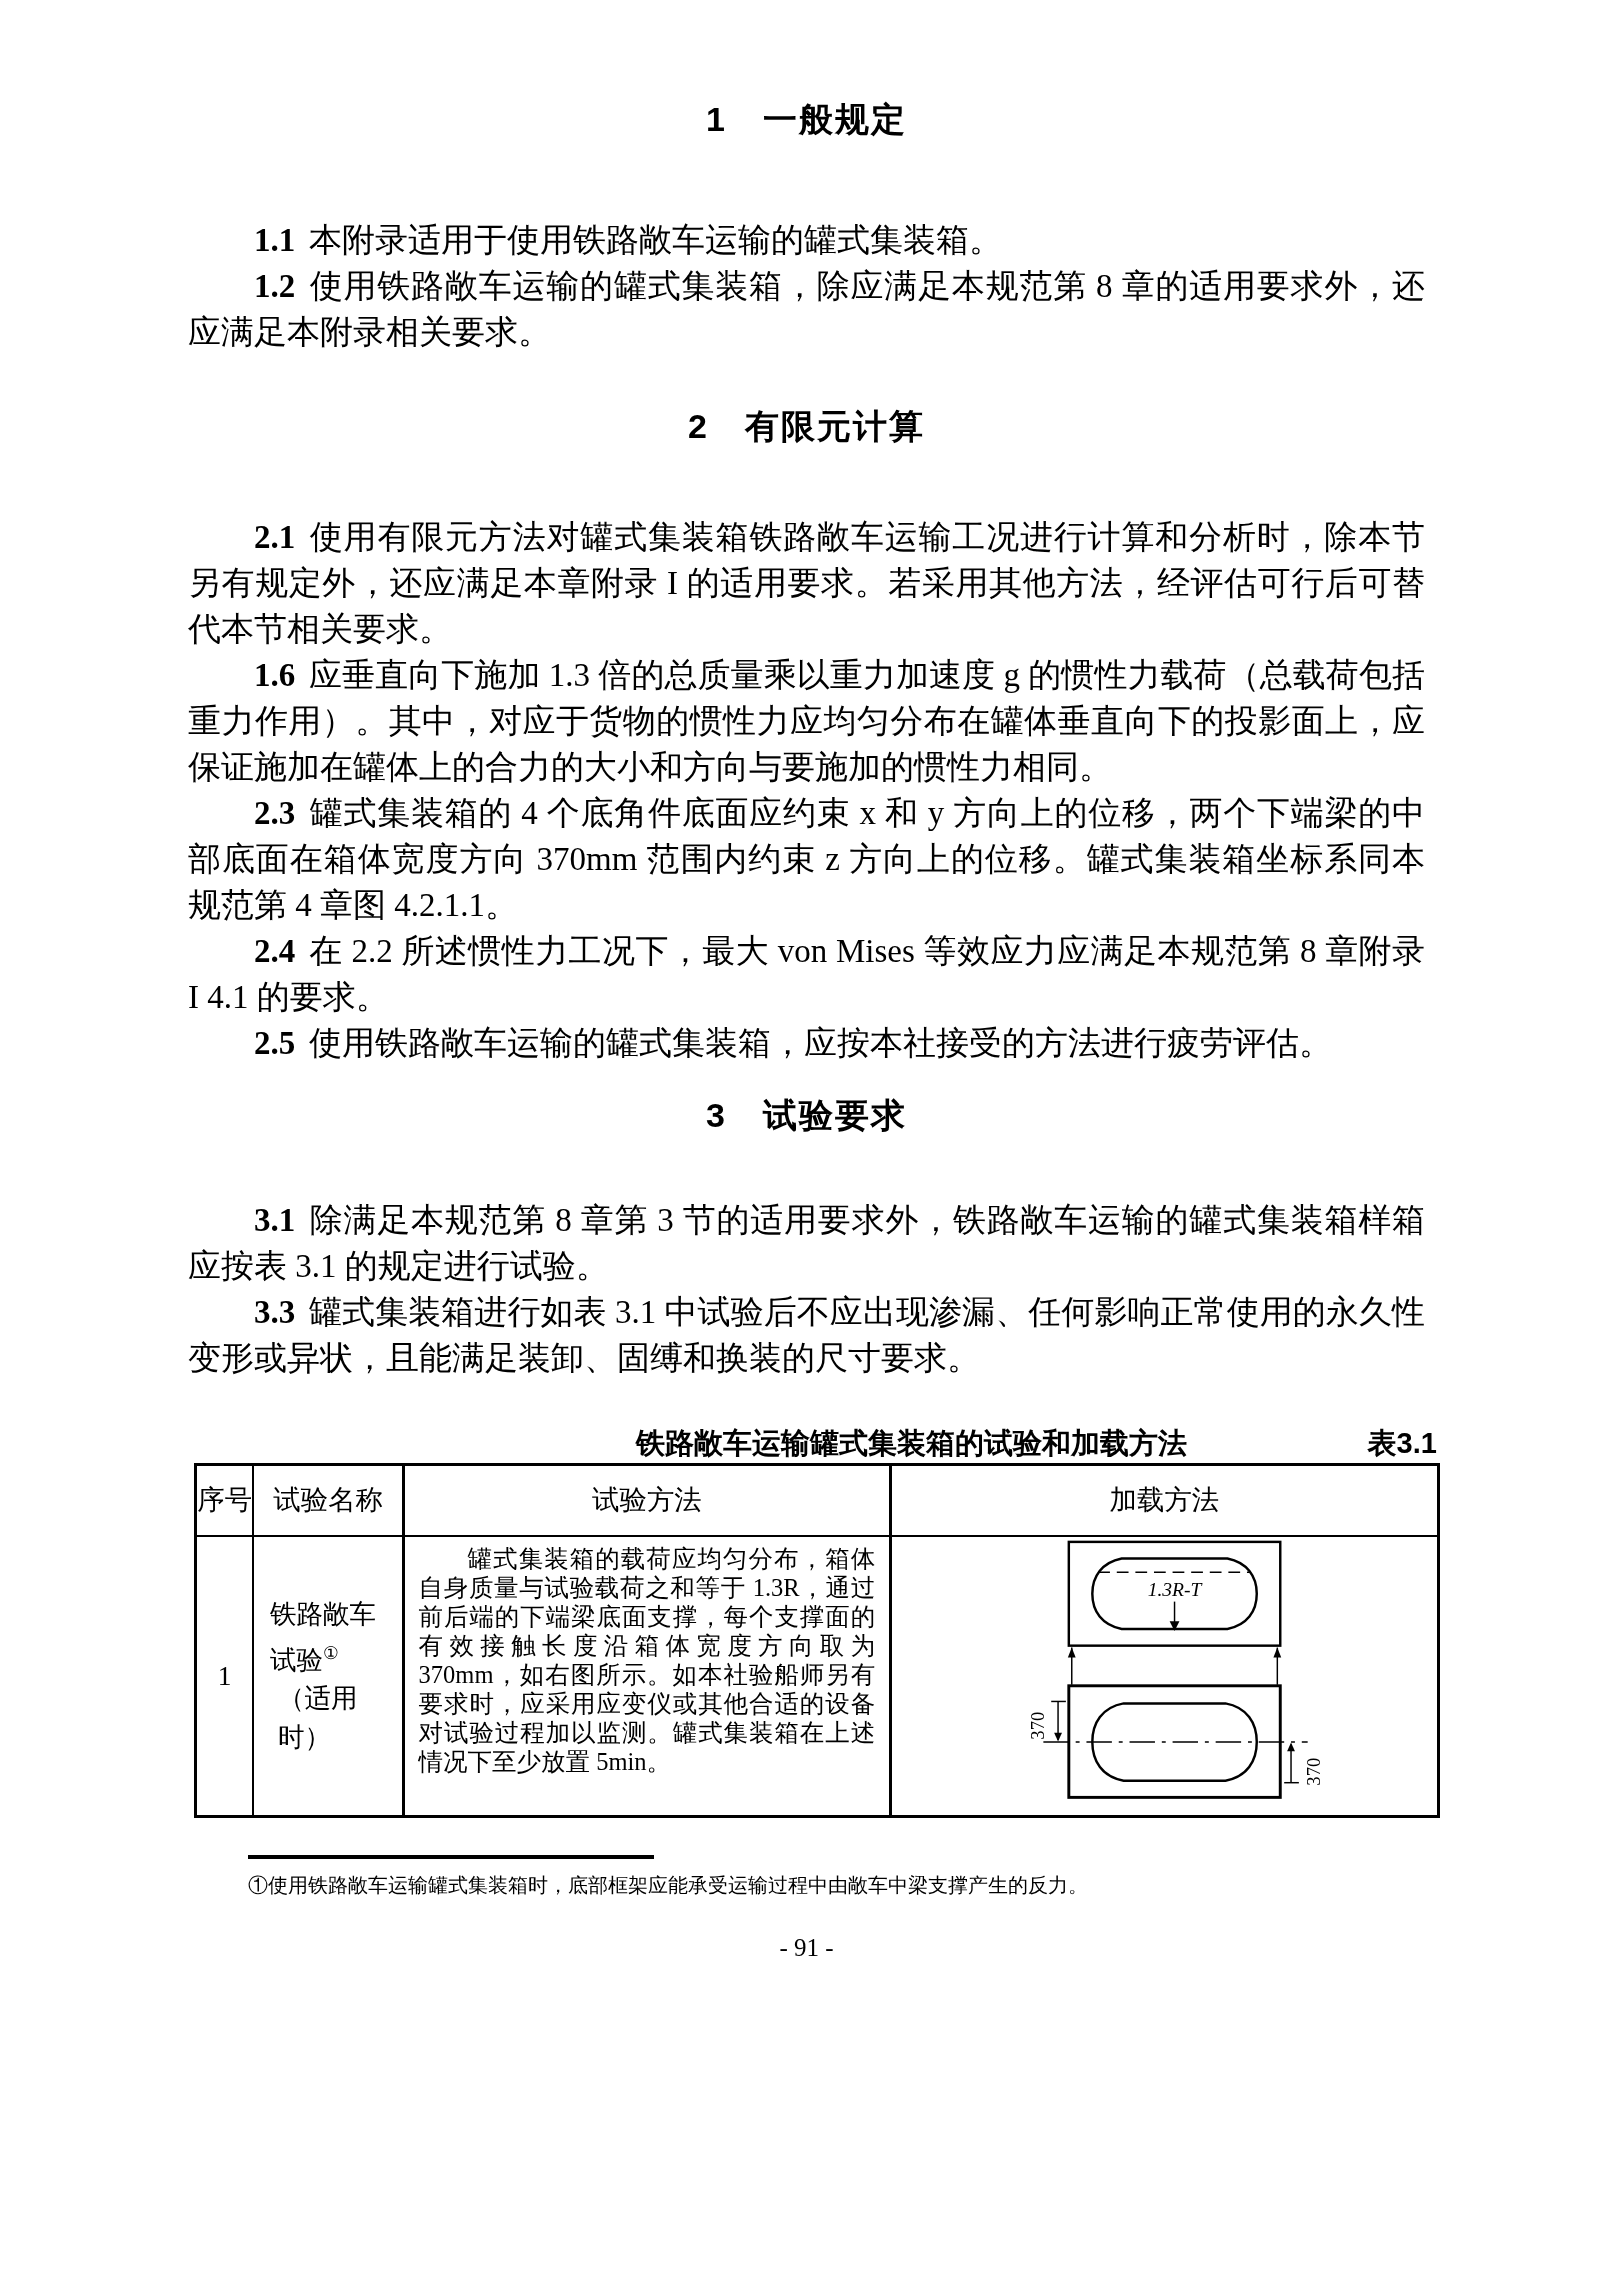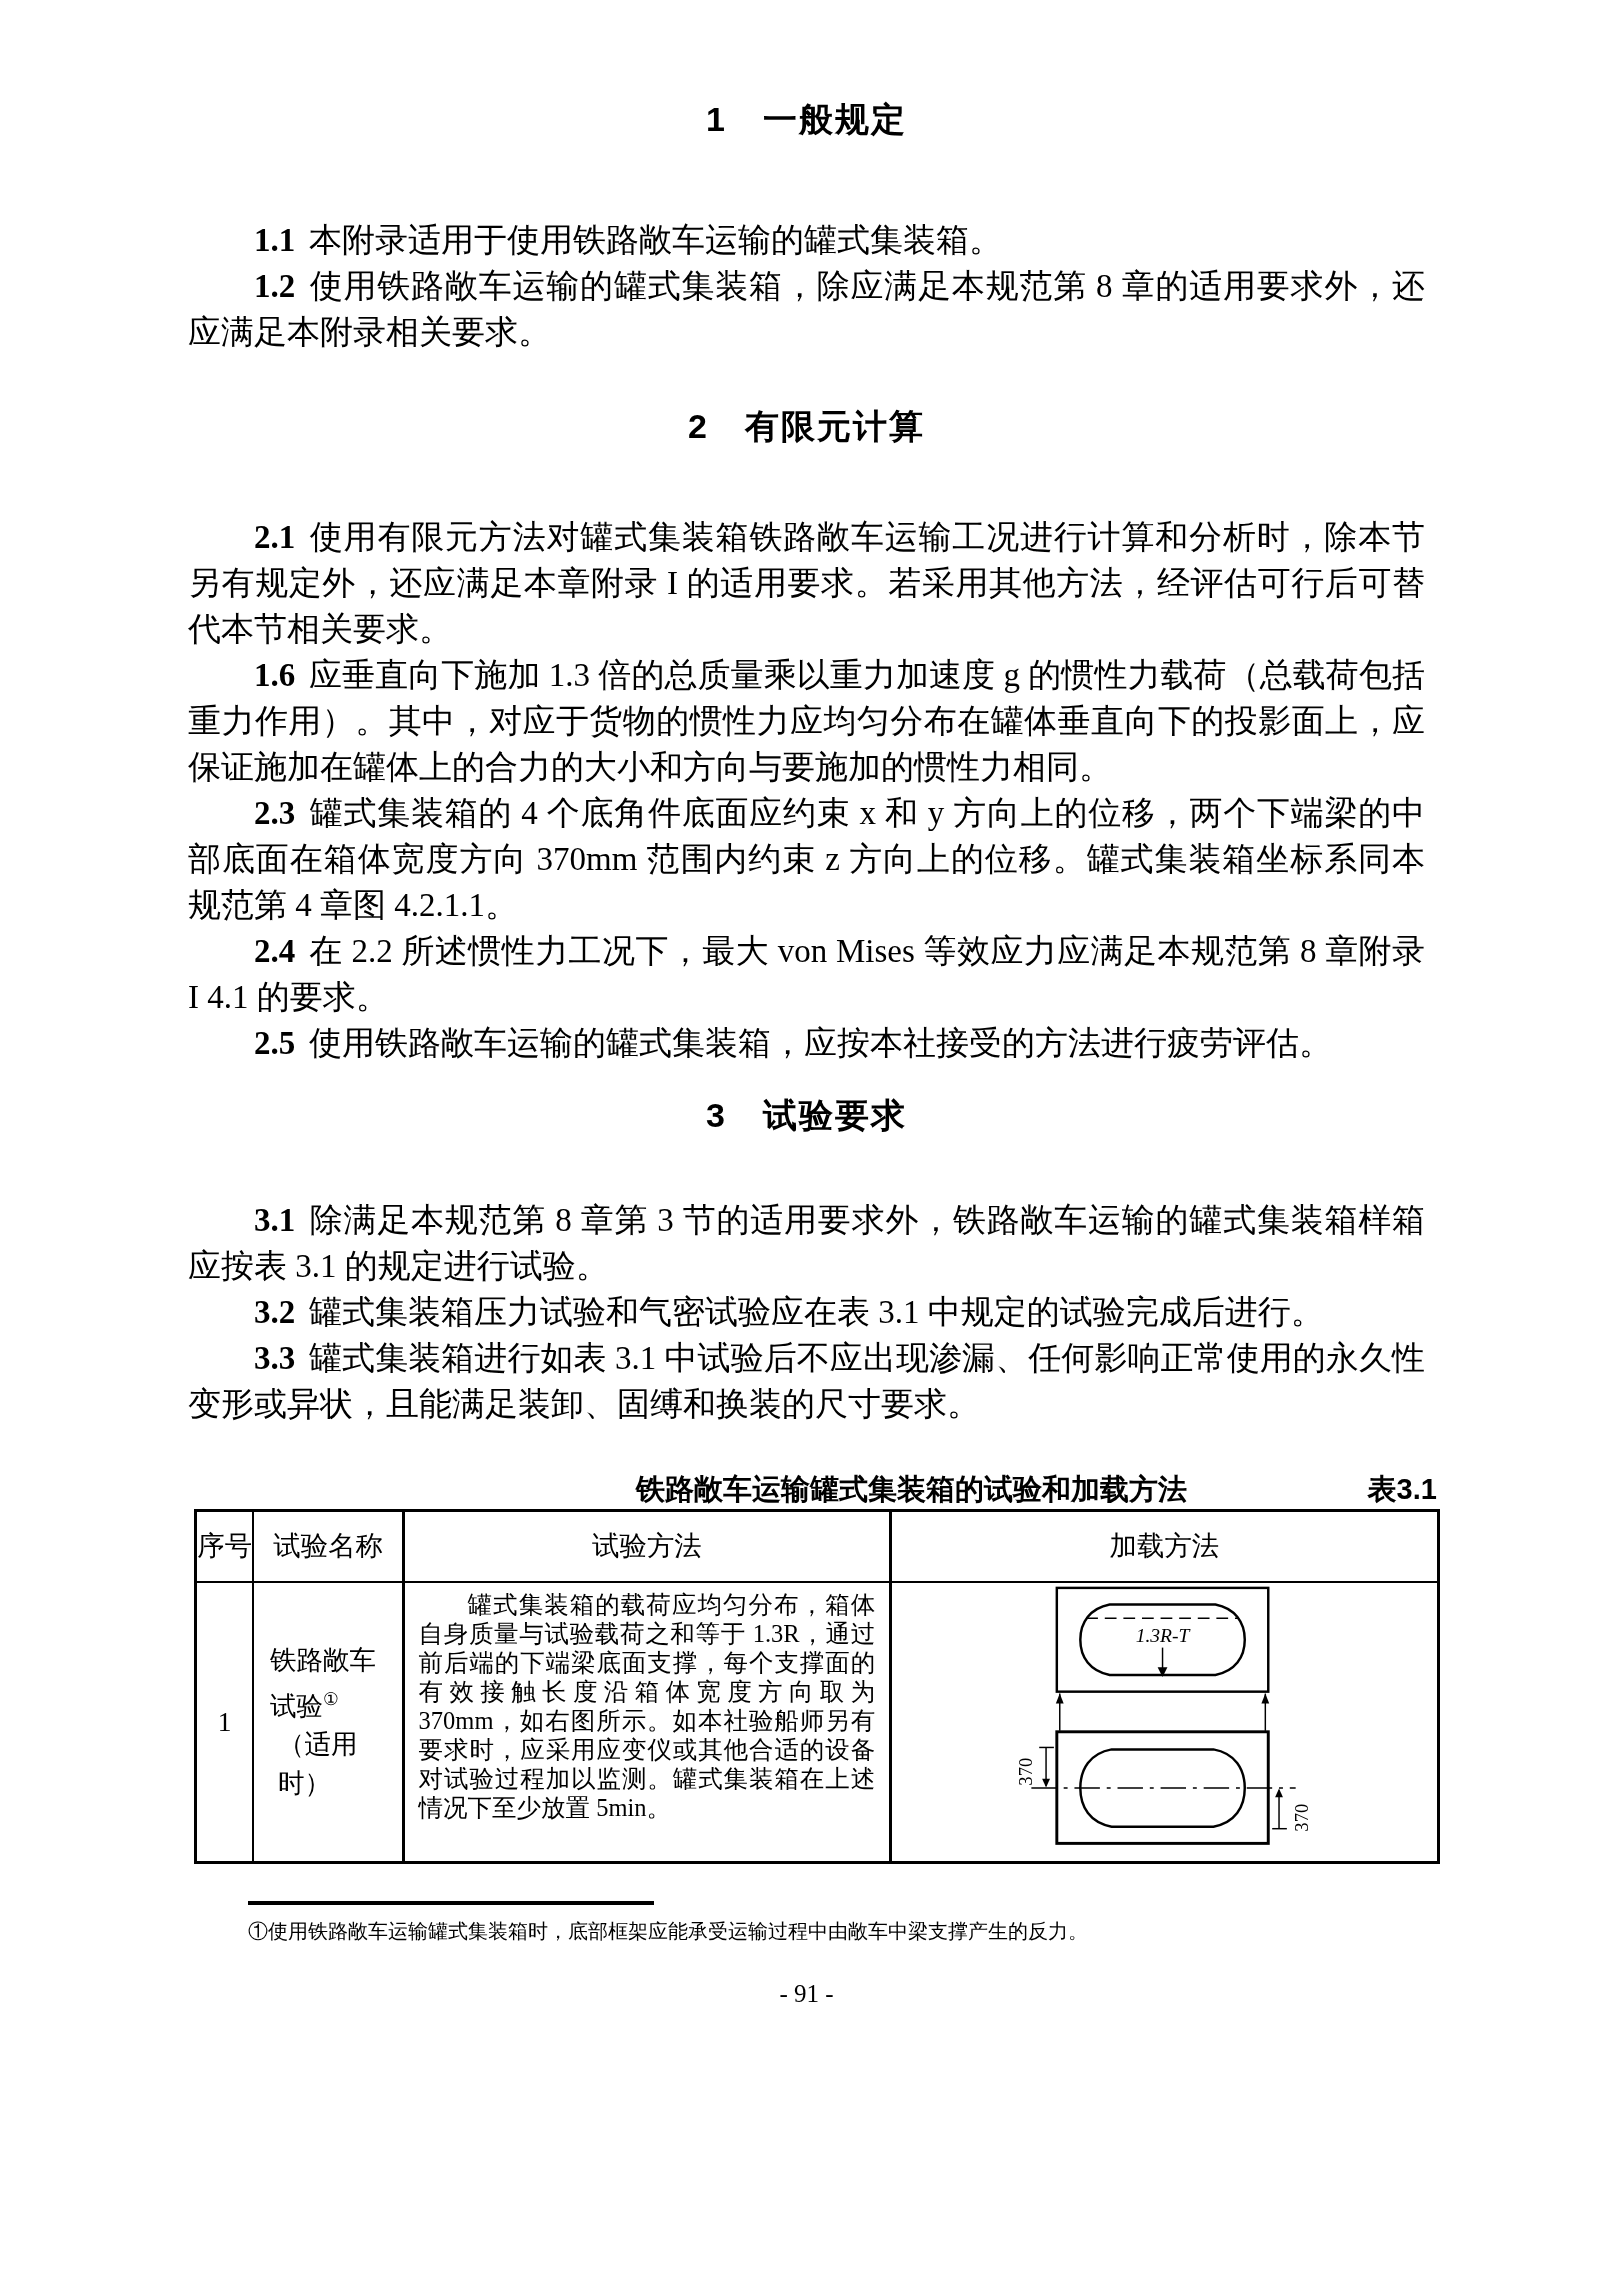--- a/index.html
+++ b/index.html
@@ -59,21 +59,21 @@
   .col-method { width:487px; } .col-load { width:548px; }
 
   td.c-no { text-align:center; vertical-align:middle; font-size:27.4px; }
   td.c-name { vertical-align:middle; font-size:26.5px; line-height:39px; padding:0 5.9px 0 15.7px; }
   td.c-name sup { font-size:17.6px; }
   td.c-name .paren { padding-left:7.8px; }
   td.c-method {
     vertical-align:top; font-size:24.5px; line-height:29px;
     padding:6.9px 13.7px 4.9px 13.7px; text-align:justify; text-indent:2em;
   }
-  td.c-load { vertical-align:top; text-align:center; }
+  td.c-load { vertical-align:top; text-align:center;padding-left:12px; }
   .diag { display:block; margin:0 auto; }
   .diag .thin  { fill:none; stroke:#000; stroke-width:1.5; }
   .diag .med   { fill:none; stroke:#000; stroke-width:2.5; }
   .diag .thick { fill:none; stroke:#000; stroke-width:3; }
   .diag .lbl   { font-family:"Liberation Serif","DejaVu Serif",serif; font-style:italic; font-size:20px; fill:#000; }
   .diag .dim   { font-family:"Liberation Serif","DejaVu Serif",serif; font-size:19px; fill:#000; }
   .diag .arr   { fill:#000; stroke:none; }
 
   .footnote-sep { margin:37px 0 0 60px; width:406px; height:3.9px; background:#000; }
   .footnote { margin:9.8px 0 0 60px; font-size:20px; line-height:33px; }
@@ -97,21 +97,20 @@
       <p class="bp"><span class="num">2.1</span><span>使用有限元方法对罐式集装箱铁路敞车运输工况进行计算和分析时，除本节另有规定外，还应满足本章附录 I 的适用要求。若采用其他方法，经评估可行后可替代本节相关要求。</span></p>
       <p class="bp"><span class="num">1.6</span><span>应垂直向下施加 1.3 倍的总质量乘以重力加速度 g 的惯性力载荷（总载荷包括重力作用）。其中，对应于货物的惯性力应均匀分布在罐体垂直向下的投影面上，应保证施加在罐体上的合力的大小和方向与要施加的惯性力相同。</span></p>
       <p class="bp"><span class="num">2.3</span><span>罐式集装箱的 4 个底角件底面应约束 x 和 y 方向上的位移，两个下端梁的中部底面在箱体宽度方向 370mm 范围内约束 z 方向上的位移。罐式集装箱坐标系同本规范第 4 章图 4.2.1.1。</span></p>
       <p class="bp"><span class="num">2.4</span><span>在 2.2 所述惯性力工况下，最大 von Mises 等效应力应满足本规范第 8 章附录 I 4.1 的要求。</span></p>
       <p class="bp"><span class="num">2.5</span><span>使用铁路敞车运输的罐式集装箱，应按本社接受的方法进行疲劳评估。</span></p>
     </div>
 
     <h2 class="sec sec-3">3　试验要求</h2>
     <div class="pgroup pgroup-3">
       <p class="bp"><span class="num">3.1</span><span>除满足本规范第 8 章第 3 节的适用要求外，铁路敞车运输的罐式集装箱样箱应按表 3.1 的规定进行试验。</span></p>
-      <p class="bp"><span class="num">3.2</span><span>罐式集装箱压力试验和气密试验应在表 3.1 中规定的试验完成后进行。</span></p>
       <p class="bp"><span class="num">3.3</span><span>罐式集装箱进行如表 3.1 中试验后不应出现渗漏、任何影响正常使用的永久性变形或异状，且能满足装卸、固缚和换装的尺寸要求。</span></p>
     </div>
 
     <div class="caption-row">
       <div class="tbl-title">铁路敞车运输罐式集装箱的试验和加载方法</div>
       <div class="tbl-label">表3.1</div>
     </div>
 
     <table class="testtbl">
       <colgroup>

